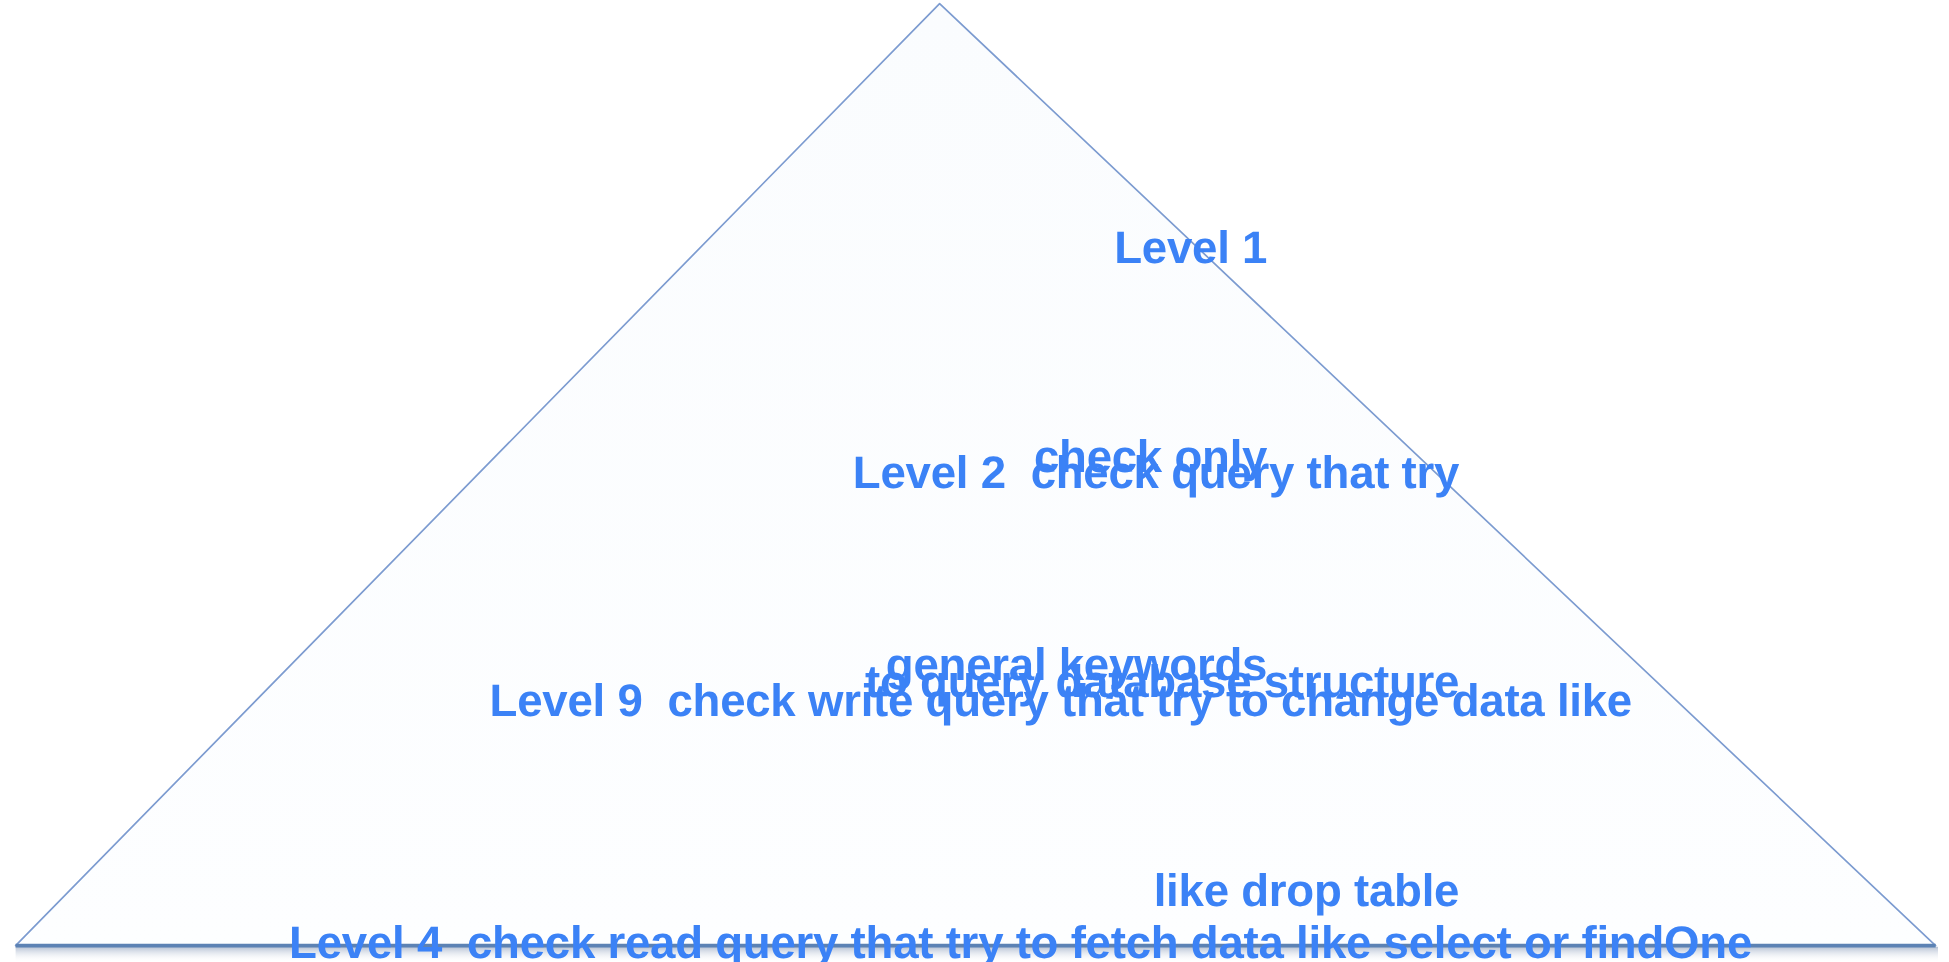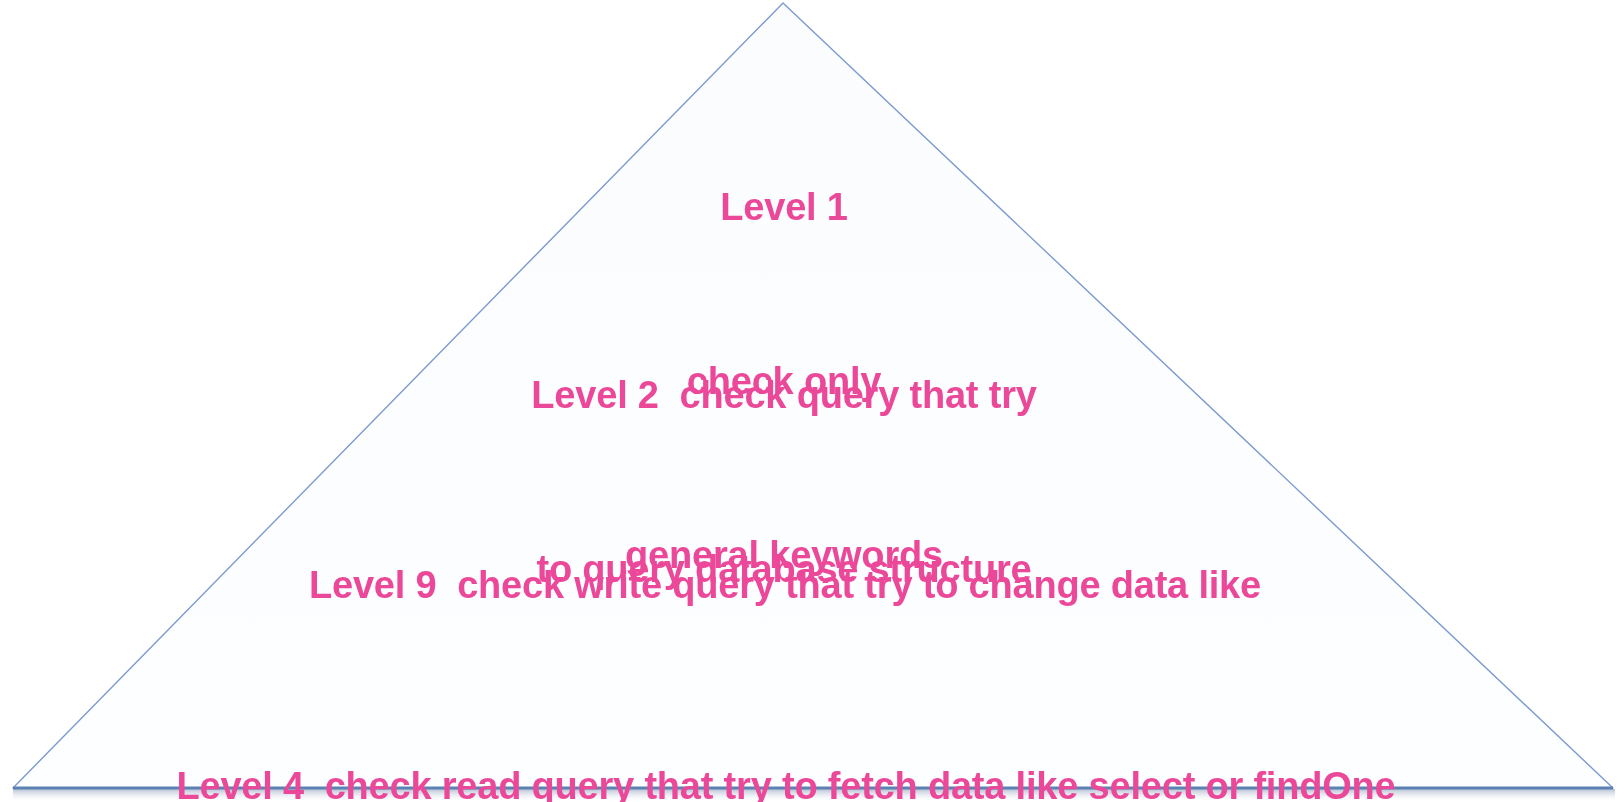--- a/index.html
+++ b/index.html
@@ -33,22 +33,22 @@
     position: absolute;
     left: 0;
     top: 0;
     width: 1624px;
     height: 802px;
     pointer-events: none;
   }
 
   .level-block {
     position: absolute;
-    text-align: center;
-    color: #ec4899;
+    text-align: right;
+    color: #3b82f6;
     font-weight: 700;
     font-stretch: condensed;
     letter-spacing: -0.2px;
     white-space: pre;
     pointer-events: auto;
   }
 
   .level-line {
     display: block;
     white-space: pre;
@@ -140,20 +140,21 @@
 
     <div class="level-block" id="level-1-block">
       <span class="level-line">Level 1</span>
       <span class="level-line">check only</span>
       <span class="level-line">general keywords</span>
     </div>
 
     <div class="level-block" id="level-2-block">
       <span class="level-line">Level 2  check query that try</span>
       <span class="level-line">to query database structure</span>
+      <span class="level-line">like drop table</span>
     </div>
 
     <div class="level-block" id="level-3-block">
       <span class="level-line">Level 9  check write query that try to change data like</span>
     </div>
 
     <div class="level-block" id="level-4-block">
       <span class="level-line">Level 4  check read query that try to fetch data like select or findOne</span>
     </div>
 

